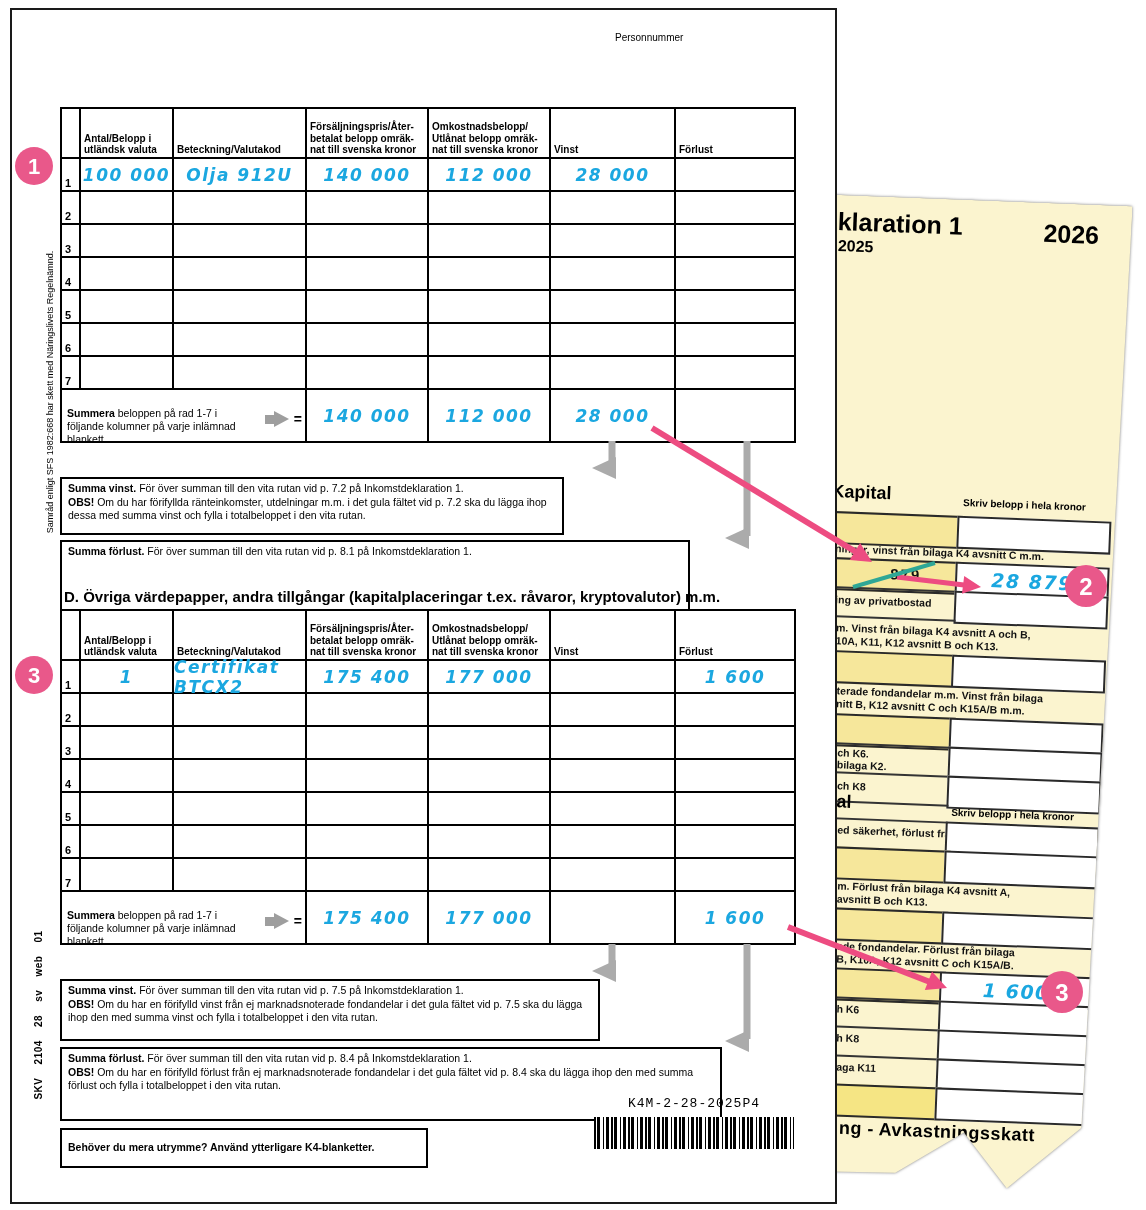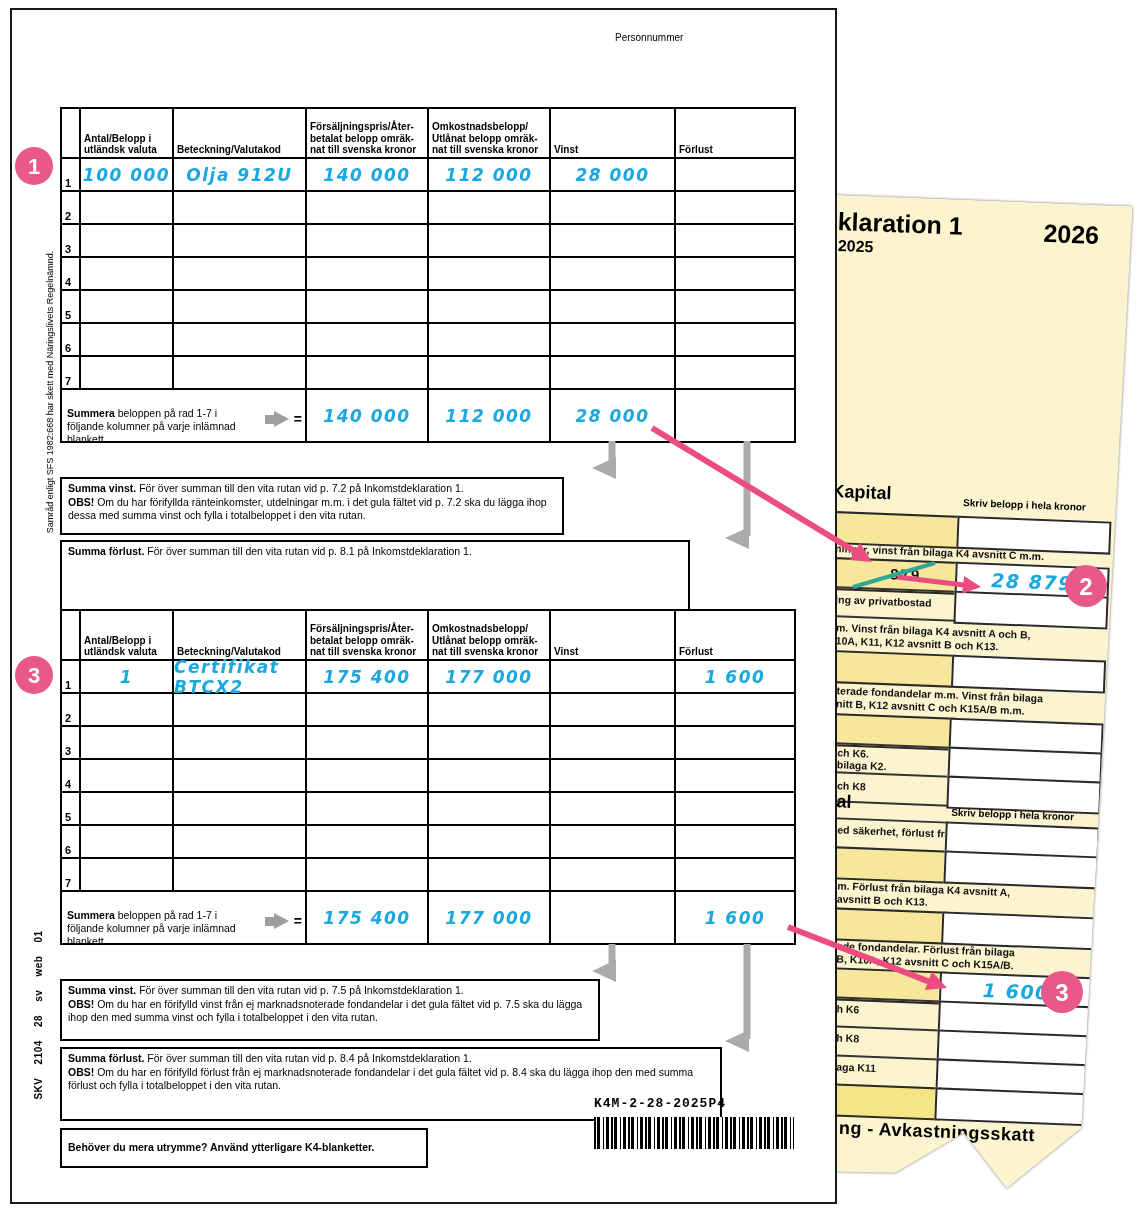--- a/index.html
+++ b/index.html
@@ -242,20 +242,21 @@
   </div>
 
   <div class="note" style="left:48px;top:447px;width:488px;height:48px;">
     <div><b>Summa vinst.</b><span> För över summan till den vita rutan vid p. 7.2 på Inkomstdeklaration 1.</span></div>
     <div><b>OBS!</b><span> Om du har förifyllda ränteinkomster, utdelningar m.m. i det gula fältet vid p. 7.2 ska du lägga ihop dessa med summa vinst och fylla i totalbeloppet i den vita rutan.</span></div>
   </div>
   <div class="note" style="left:48px;top:510px;width:614px;height:62px;">
     <div><b>Summa förlust.</b><span> För över summan till den vita rutan vid p. 8.1 på Inkomstdeklaration 1.</span></div>
   </div>
 
+  <div class="sec-title abs" style="left:52px;top:578px;">D. Övriga värdepapper, andra tillgångar (kapitalplaceringar t.ex. råvaror, kryptovalutor) m.m.</div>
 
   <div class="ftable" style="left:48px;top:599px;">
     <div class="cell hc"></div>
     <div class="cell hc">Antal/Belopp i
 utländsk valuta</div>
     <div class="cell hc">Beteckning/Valutakod</div>
     <div class="cell hc">Försäljningspris/Åter-
 betalat belopp omräk-
 nat till svenska kronor</div>
     <div class="cell hc">Omkostnadsbelopp/
@@ -351,21 +352,21 @@
     <div><b>Summa vinst.</b><span> För över summan till den vita rutan vid p. 7.5 på Inkomstdeklaration 1.</span></div>
     <div><b>OBS!</b><span> Om du har en förifylld vinst från ej marknadsnoterade fondandelar i det gula fältet vid p. 7.5 ska du lägga ihop den med summa vinst och fylla i totalbeloppet i den vita rutan.</span></div>
   </div>
   <div class="note" style="left:48px;top:1017px;width:646px;height:64px;">
     <div><b>Summa förlust.</b><span> För över summan till den vita rutan vid p. 8.4 på Inkomstdeklaration 1.</span></div>
     <div><b>OBS!</b><span> Om du har en förifylld förlust från ej marknadsnoterade fondandelar i det gula fältet vid p. 8.4 ska du lägga ihop den med summa förlust och fylla i totalbeloppet i den vita rutan.</span></div>
   </div>
 
   <div class="note" style="left:48px;top:1098px;width:352px;height:30px;display:flex;align-items:center;font-weight:700;">Behöver du mera utrymme? Använd ytterligare K4-blanketter.</div>
 
-  <div class="abs" style="left:582px;top:1086px;width:200px;text-align:left;font-family:'Liberation Mono',monospace;font-size:13px;letter-spacing:1px;font-weight:bold;">K4M-2-28-2025P4</div>
+  <div class="abs" style="left:582px;top:1086px;width:200px;text-align:center;font-family:'Liberation Mono',monospace;font-size:13px;letter-spacing:1px;">K4M-2-28-2025P4</div>
   <div class="barcode" style="left:582px;top:1107px;width:200px;height:32px;"></div>
 
   <div class="vtext" style="left:38px;top:382px;font-size:9px;">Samråd enligt SFS 1982:668 har skett med Näringslivets Regelnämnd.</div>
   <div class="vtext" style="left:26px;top:1005px;font-size:10px;font-weight:700;letter-spacing:0.5px;">SKV    2104    28    sv    web    01</div>
 </div>
 
 <svg class="overlay" width="1146" height="1210" viewBox="0 0 1146 1210">
 
   <g stroke="#ababab" stroke-width="7" fill="none">
     <polyline points="612,441 612,466"></polyline>

